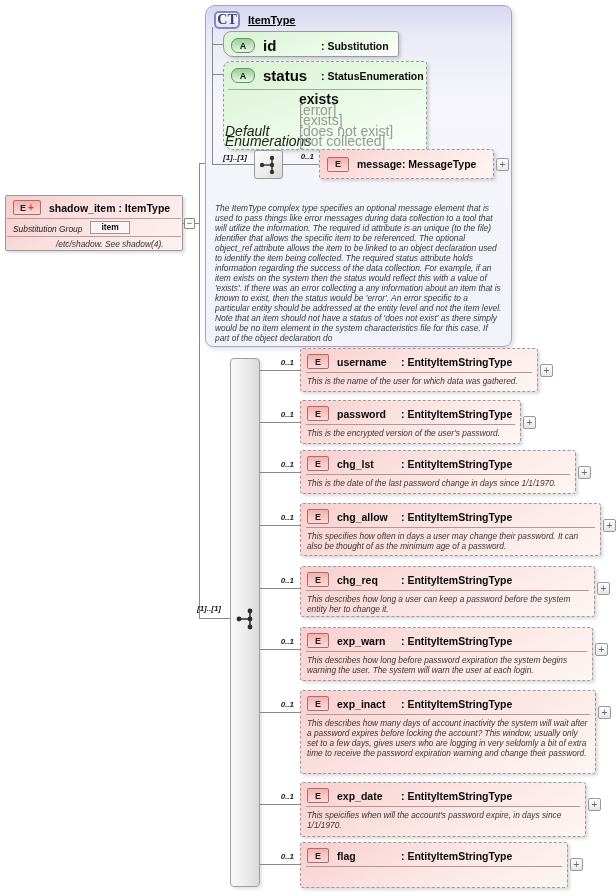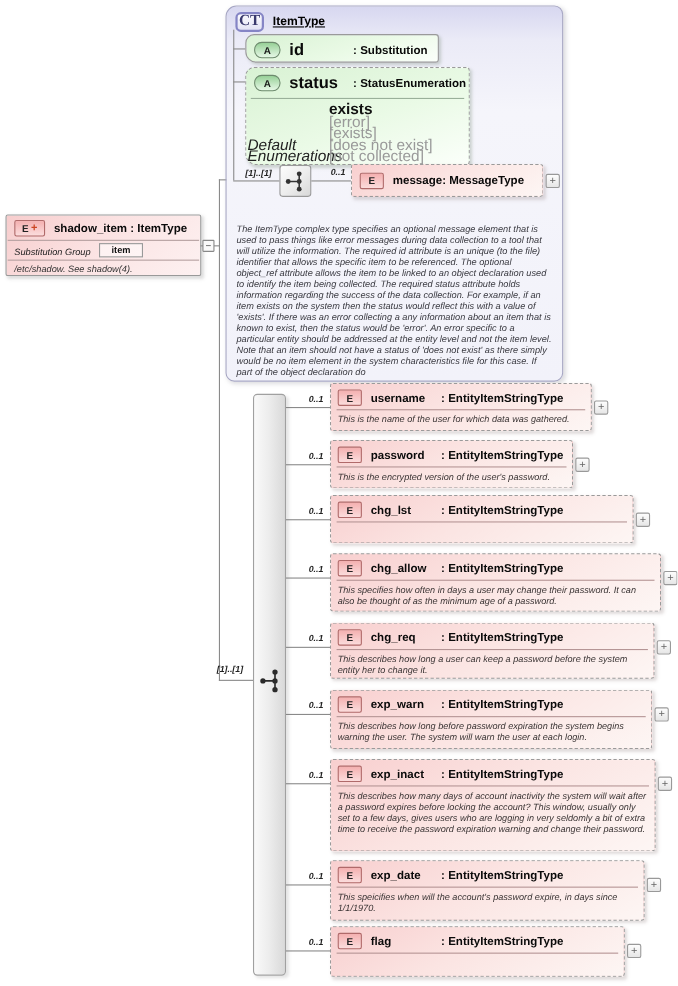--- a/index.html
+++ b/index.html
@@ -31,21 +31,21 @@
     border:1px solid #999;border-radius:2px;
     background:linear-gradient(135deg,#f7cdcd 0%,#fbe2e2 45%,#fdf1f1 100%);
     box-shadow:2px 2px 3px rgba(120,120,120,.25);}
   .gel-header{display:flex;align-items:center;gap:8px;padding:4px 7px 3px;}
   .gel-title{font-size:10.5px;font-weight:bold;color:#0a0a0a;white-space:pre;}
   .gel-div{height:1px;background:#b5a0a0;margin:0 1px;}
   .gel-sub{display:flex;align-items:flex-end;padding:2px 7px;height:13px;}
   .gel-sublabel{font-size:8.4px;font-style:italic;color:#222;}
   .gel-subval{margin-left:8px;border:1px solid #999;background:rgba(255,255,255,.5);
     font-size:8.4px;font-weight:bold;color:#111;line-height:11px;padding:0 10px;}
-  .gel-note{padding:2px 7px 3px;font-size:8.4px;font-style:italic;color:#333;}
+  .gel-note{padding:2px 7px 3px;font-size:8.4px;font-style:italic;color:#333;margin-left:43px;}
 
   .collapse-box{position:absolute;left:184px;top:218px;width:11px;height:11px;
     border:1px solid #888;background:#fafafa;border-radius:1px;
     font-size:9px;line-height:9px;text-align:center;color:#444;box-sizing:border-box;}
 
   
   .ct-box{position:absolute;left:205px;top:5px;width:305px;height:340px;
     border:1px solid #a6a6c3;border-radius:10px 8px 8px 8px;
     background:linear-gradient(180deg,#d7d7f0 0%,#ebebf7 9%,#f5f5fb 28%,#f2f2fa 100%);
     box-shadow:2px 2px 4px rgba(120,120,130,.25);}
@@ -247,20 +247,21 @@
   </div>
 
   <div class="card01" style="left:264px;top:460px;">0..1</div>
   <div class="elem-box" style="left:300px;top:450px;width:276px;height:44px;">
     <div class="elem-header">
       <span class="badge-e">E</span>
       <span class="ename">chg_lst</span>
       <span class="etype">: EntityItemStringType</span>
     </div>
     <div class="elem-div"></div>
+    <div class="edoc">This is the date of the last password change in days since 1/1/1970.</div>
     <span class="expand-btn" style="top:15px;">+</span>
   </div>
 
   <div class="card01" style="left:264px;top:513px;">0..1</div>
   <div class="elem-box" style="left:300px;top:503px;width:301px;height:53px;">
     <div class="elem-header">
       <span class="badge-e">E</span>
       <span class="ename">chg_allow</span>
       <span class="etype">: EntityItemStringType</span>
     </div>

